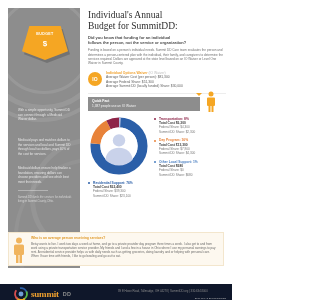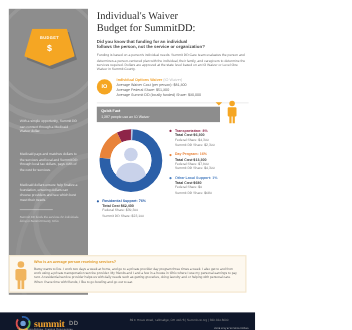--- a/index.html
+++ b/index.html
@@ -172,21 +172,21 @@
     <div class="side-text st1">With a simple opportunity, Summit DD can connect through a Medicaid Waiver dollar.</div>
     <div class="side-text st2">Medicaid pays and matches dollars to the services and local and Summit DD through local tax dollars, pays 40% of the cost for services.</div>
     <div class="side-text st3">Medicaid dollars ensure help finalize a foundation, ensuring dollars can choose providers and see which best meet their needs.</div>
     <div class="side-rule"></div>
     <div class="side-caption">Summit DD funds the services for individuals living in Summit County, Ohio.</div>
   </div>
 
   <div class="content">
 
     <h1 class="title">
-      <span>Individual's Waiver</span>
+      <span>Individual's Annual</span>
       <span class="l2">Budget for SummitDD:</span>
     </h1>
 
     <div class="subtitle">
       <div>Did you know that funding for an individual</div>
       <div>follows the person, not the service or organization?</div>
     </div>
 
     <p class="body-copy">Funding is based on a person's individual needs. Summit DD Care team evaluates the person and determines a person-centered plan with the individual, their family, and caregivers to determine the services required. Dollars are approved at the state level based on an IO Waiver or Level One Waiver in Summit County.</p>
 

